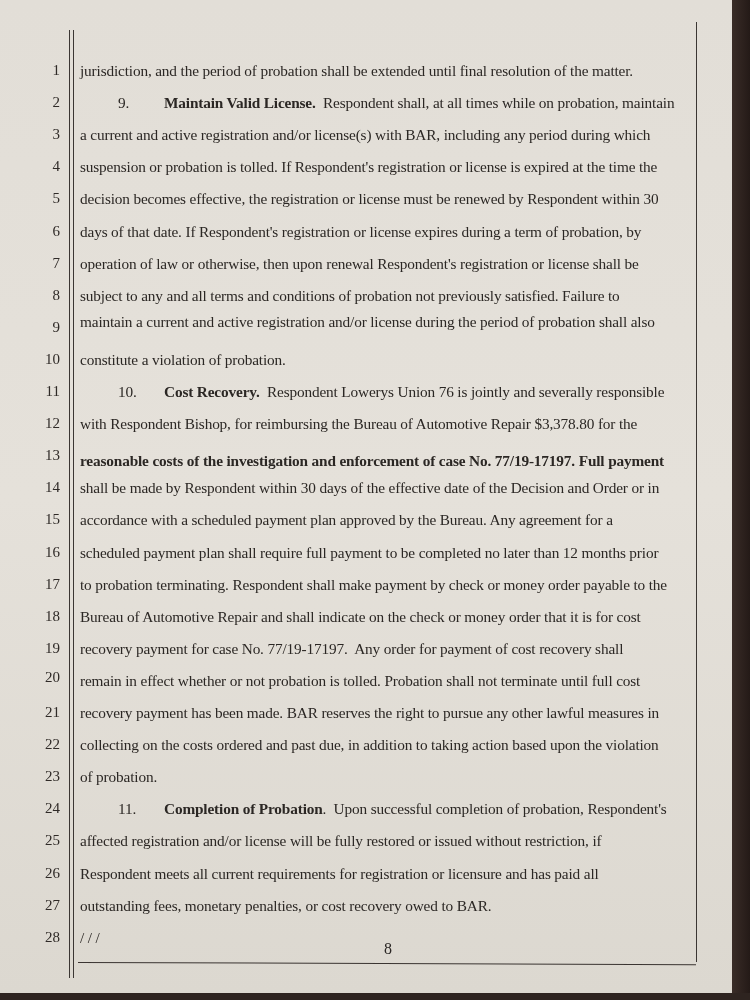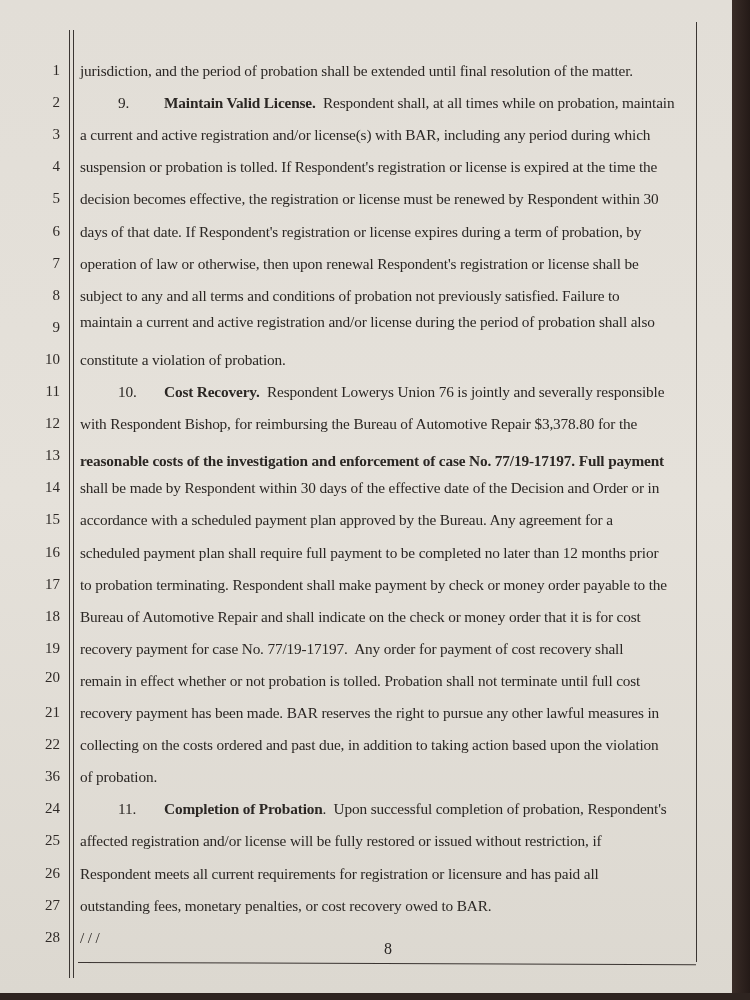--- a/index.html
+++ b/index.html
@@ -130,21 +130,21 @@
         <div class="line-num" style="top: 385.2px;">13</div>
         <div class="line-num" style="top: 417.3px; margin-left: 32px;">14</div>
         <div class="line-num" style="top: 449.4px;">15</div>
         <div class="line-num" style="top: 481.5px;">16</div>
         <div class="line-num" style="top: 513.6px;">17</div>
         <div class="line-num" style="top: 545.7px;">18</div>
         <div class="line-num" style="top: 577.8px;">19</div>
         <div class="line-num" style="top: 607px;">20</div>
         <div class="line-num" style="top: 642px;">21</div>
         <div class="line-num" style="top: 674.1px;">22</div>
-        <div class="line-num" style="top: 706.2px;">36</div>
+        <div class="line-num" style="top: 706.2px;">23</div>
         <div class="line-num" style="top: 738.3px;">24</div>
         <div class="line-num" style="top: 770.4px;">25</div>
         <div class="line-num" style="top: 802.5px;">26</div>
         <div class="line-num" style="top: 834.6px;">27</div>
         <div class="line-num" style="top: 866.7px;">28</div>
       </div>
     <div class="body" id="doc-body">
         <div class="ln" style="top: 62px;"><span style="white-space: pre;">jurisdiction, and the period of probation shall be extended until final resolution of the matter.</span></div>
         <div class="ln" style="top: 94.1px;"><span class="para-num">9.</span><span class="heading">Maintain Valid License.</span><span style="white-space: pre;">  Respondent shall, at all times while on probation, maintain</span></div>
         <div class="ln" style="top: 126.2px;"><span style="white-space: pre;">a current and active registration and/or license(s) with BAR, including any period during which</span></div>

